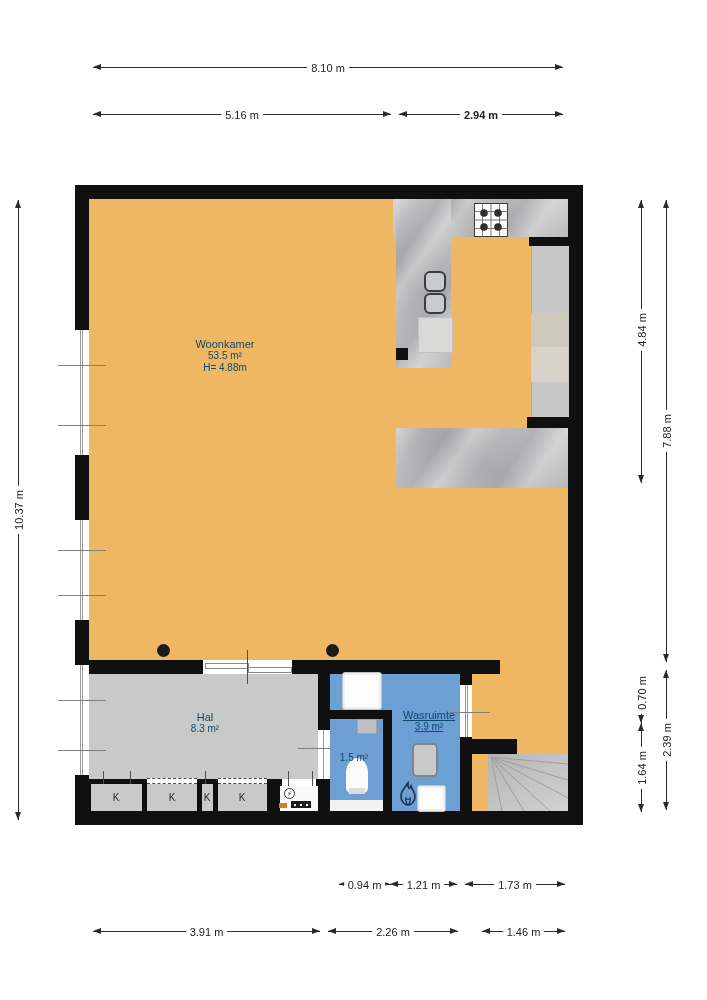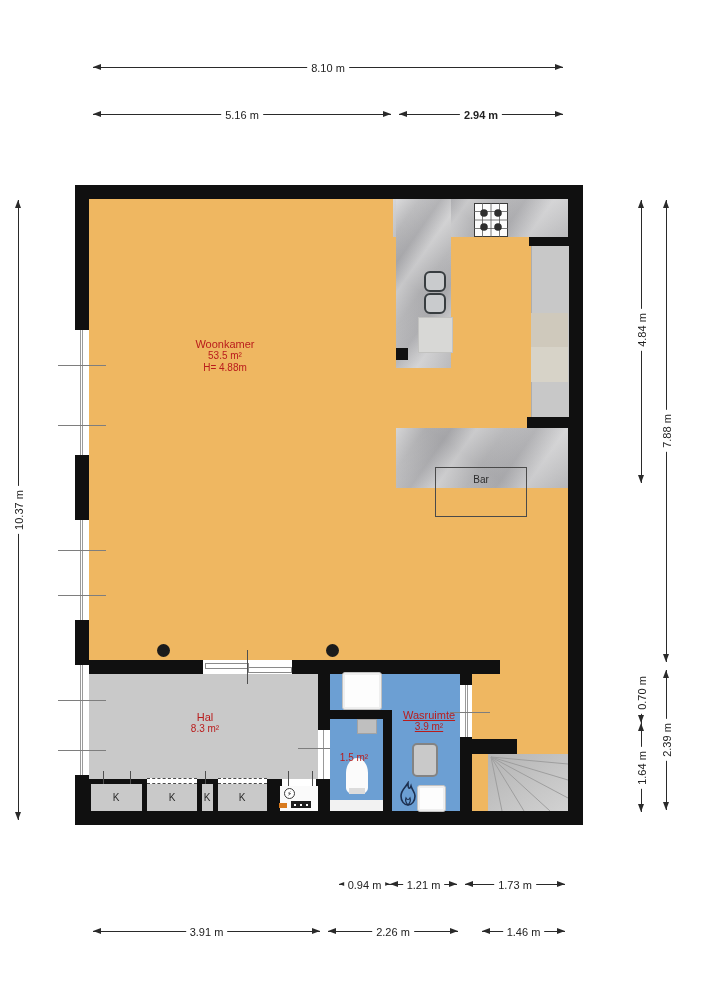--- a/index.html
+++ b/index.html
@@ -20,21 +20,21 @@
   .tick-v{position:absolute;width:1px;background:#4F4F4F;}
   .dot{position:absolute;width:13px;height:13px;border-radius:50%;background:#1B1B1B;}
   .hdim{position:absolute;height:1px;background:#2A2A2A;}
   .hdim .a-l{position:absolute;left:0;top:-3.5px;width:0;height:0;border-top:3.5px solid transparent;border-bottom:3.5px solid transparent;border-right:8px solid #2A2A2A;}
   .hdim .a-r{position:absolute;right:0;top:-3.5px;width:0;height:0;border-top:3.5px solid transparent;border-bottom:3.5px solid transparent;border-left:8px solid #2A2A2A;}
   .vdim{position:absolute;width:1px;background:#2A2A2A;}
   .vdim .a-u{position:absolute;top:0;left:-3px;width:0;height:0;border-left:3.5px solid transparent;border-right:3.5px solid transparent;border-bottom:8px solid #2A2A2A;}
   .vdim .a-d{position:absolute;bottom:0;left:-3px;width:0;height:0;border-left:3.5px solid transparent;border-right:3.5px solid transparent;border-top:8px solid #2A2A2A;}
   .dlabel{position:absolute;top:50%;left:50%;transform:translate(-50%,-50%);background:#fff;padding:0 4px;font-size:11px;white-space:nowrap;color:#222;}
   .vdim .dlabel{transform:translate(-50%,-50%) rotate(-90deg);}
-  .room-label{position:absolute;text-align:center;color:#b91c1c;line-height:12px;}
+  .room-label{position:absolute;text-align:center;color:#0c4a6e;line-height:12px;}
   .room-label .rname{font-size:11px;}
   .room-label .rsub{font-size:10px;}
   .k-label{position:absolute;transform:translate(-50%,-50%);font-size:10px;color:#2B2B2B;}
   .fixture-white{position:absolute;background:#FDFDFD;border:1px solid #C2C2C2;border-radius:3px;box-shadow:inset 0 0 0 2px #EFEFEF;}
   .bar-rect{position:absolute;border:1px solid #4A4A4A;}
   .bar-rect span{position:absolute;top:6px;left:0;right:0;text-align:center;font-size:10px;color:#2B2B2B;}
   .title-row{position:absolute;left:160px;top:148px;width:340px;text-align:center;font-size:12px;color:#1A1A1A;}
   .title-row .gap{display:inline-block;width:22px;}
 </style>
 </head>
@@ -90,23 +90,20 @@
   <div class="abs" style="left:424px;top:271px;width:22px;height:21px;background:#C9CBCD;border:2px solid #383D40;border-radius:6px;box-sizing:border-box;"></div>
   <div class="abs" style="left:424px;top:293px;width:22px;height:21px;background:#C9CBCD;border:2px solid #383D40;border-radius:6px;box-sizing:border-box;"></div>
 
   <div class="wall" style="left:529px;top:237px;width:39px;height:9px;"></div>
   <div class="appliance-strip" style="left:531px;top:246px;width:37px;height:171px;"></div>
   <div class="abs" style="left:531px;top:313px;width:37px;height:34px;background:#CFC9BC;"></div>
   <div class="abs" style="left:531px;top:347px;width:37px;height:35px;background:#D7D3C8;"></div>
   <div class="wall" style="left:527px;top:417px;width:41px;height:11px;"></div>
 
   <div class="marble" style="left:396px;top:428px;width:172px;height:60px;"></div>
-  <div class="bar-rect" style="left:435px;top:467px;width:90px;height:48px;">
-    <span>Bar</span>
-  </div>
 
   <div class="wall" style="left:89px;top:660px;width:411px;height:14px;"></div>
   <div class="floor-gray" style="left:89px;top:674px;width:229px;height:105px;"></div>
   <div class="wall" style="left:318px;top:660px;width:12px;height:151px;"></div>
 
   <div class="white-open" style="left:203px;top:660px;width:89px;height:14px;"></div>
   <div class="abs" style="left:205px;top:663px;width:42px;height:4px;background:#fff;border:1px solid #8A8A8A;"></div>
   <div class="abs" style="left:248px;top:667px;width:42px;height:4px;background:#fff;border:1px solid #8A8A8A;"></div>
   <div class="tick-v" style="left:247px;top:650px;height:34px;"></div>
 

